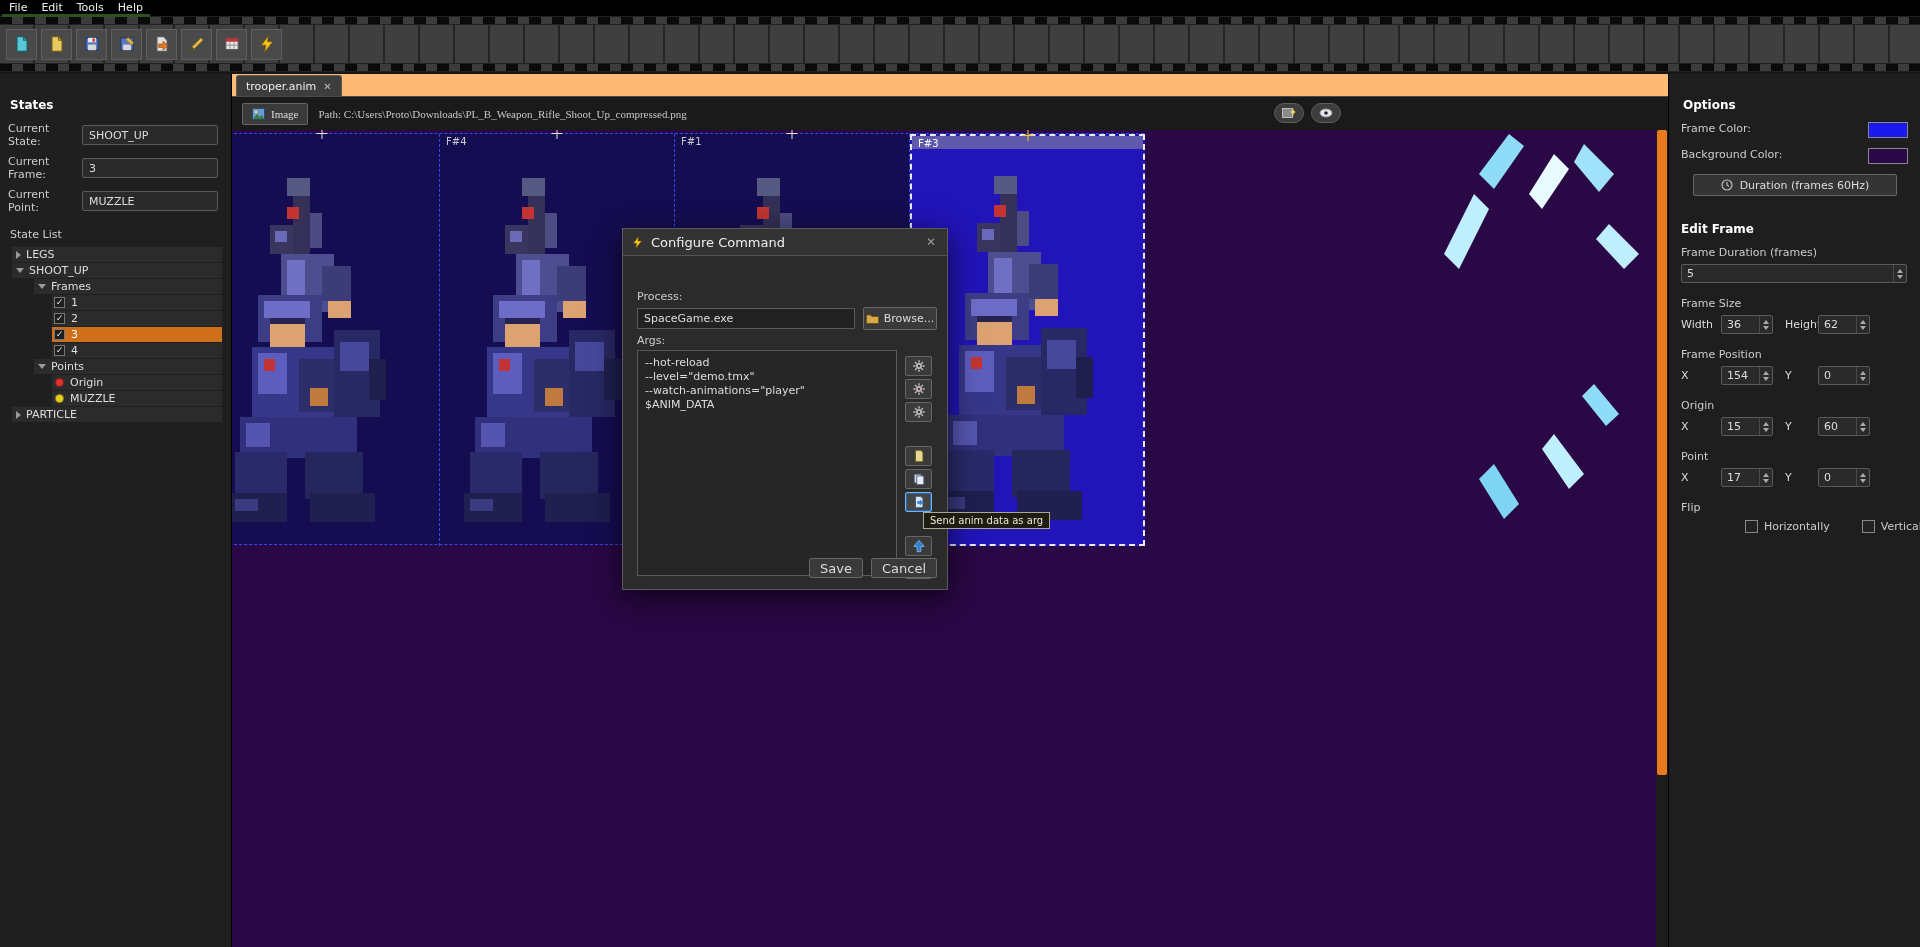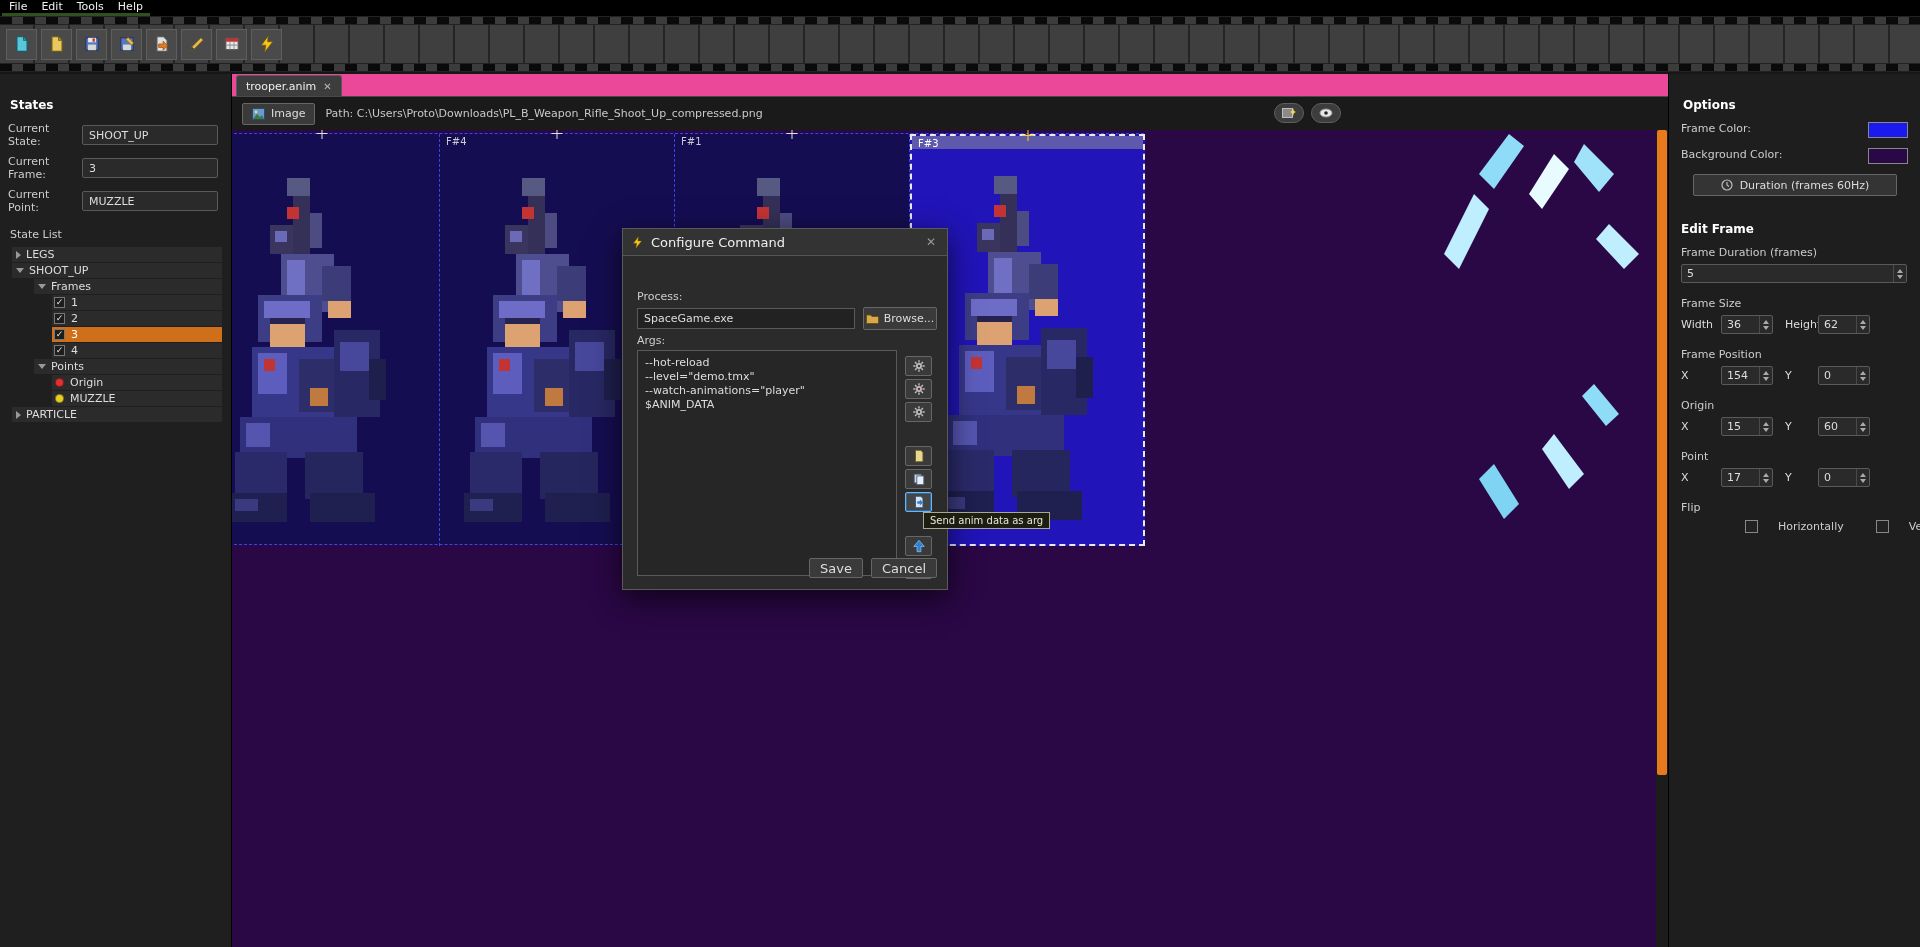--- a/index.html
+++ b/index.html
@@ -1,20 +1,20 @@
 <!DOCTYPE html>
 <html><head>
 <meta charset="utf-8">
 <style>
   * { margin:0; padding:0; box-sizing:border-box; }
   html,body { width:1920px; height:947px; background:#000; font-family:"DejaVu Sans", sans-serif; font-size:11px; color:#ddd; overflow:hidden; }
   .app { position:relative; width:1920px; height:947px; background:#151515; overflow:hidden; }
 
   
-  .menubar { height:16px; background:#000; display:flex; align-items:flex-end; padding-left:2px; }
+  .menubar { height:16px; background:#000; display:flex; align-items:center; padding-left:2px; }
   .menu-item { color:#eee; padding:1px 7px 0 7px; border-bottom:3px solid #30511f; cursor:default; }
 
   
   .filmstrip { height:58px; background:#161616; }
   .sprocket { height:9px; background-color:#3c3c3c;
     background-image:repeating-linear-gradient(90deg,#0a0a0a 0 12px,#3c3c3c 12px 23px);
     border-top:1px solid #222; border-bottom:1px solid #222; }
   .icons-row { height:38px; background:repeating-linear-gradient(90deg,#3f3f3f 0 33px,#242424 33px 35px);
     display:flex; align-items:center; gap:4px; padding-left:6px; }
   .tool-btn { width:31px; height:31px; background:#4a4a4a; border:1px solid #5e5e5e;
@@ -40,26 +40,26 @@
   .trow.sel { background:#d06f1a; color:#fff; }
   .tri { width:0; height:0; margin:0 5px 0 4px; flex:0 0 auto; }
   .tri.right { border-top:4px solid transparent; border-bottom:4px solid transparent; border-left:5px solid #999; }
   .tri.down  { border-left:4px solid transparent; border-right:4px solid transparent; border-top:5px solid #999; }
   .cb { width:11px; height:11px; background:#1d1d1d; border:1px solid #777; margin:0 6px 0 2px;
     display:inline-flex; align-items:center; justify-content:center; flex:0 0 auto; }
   .cb.checked::after { content:"✓"; color:#d8e8d8; font-size:9px; line-height:9px; }
   .dot { width:9px; height:9px; border-radius:50%; margin:0 6px 0 3px; flex:0 0 auto; border:1px solid #00000066; }
 
   
-  .center { width:1436px; display:flex; flex-direction:column; background:#ec4899; position:relative; }
+  .center { width:1436px; display:flex; flex-direction:column; background:#fdba74; position:relative; }
   .tabbar { height:23px; border-bottom:1px solid #4a4a4a; display:flex; align-items:flex-end; padding-left:4px; }
   .tab { height:21px; background:#3d3d3d; border:1px solid #5a5a5a; border-bottom:none; border-radius:3px 3px 0 0;
     display:flex; align-items:center; gap:7px; padding:0 9px; color:#eee; }
   .tab-close { color:#bbb; font-size:10px; cursor:pointer; }
-  .imagebar { height:33px; display:flex; align-items:center; gap:10px; padding:0 10px; background:#1a1a1a; position:relative; }
+  .imagebar { height:33px; display:flex; align-items:center; gap:10px; padding:0 10px; background:#1a1a1a; position:relative;font-family:Liberation Serif, serif; }
   .image-btn { height:22px; background:#3a3a3a; border:1px solid #666; border-radius:2px; color:#ddd;
     display:flex; align-items:center; gap:6px; padding:0 9px; }
   .path-text { color:#c8c8c8; }
   .right-pills { position:absolute; left:1042px; top:6px; display:flex; gap:7px; }
   .pill { width:30px; height:20px; background:#3d3d3d; border:1px solid #5e5e5e; border-radius:10px;
     display:flex; align-items:center; justify-content:center; }
 
   
   .canvas { flex:1; position:relative; background:#2a0745; overflow:hidden; }
   .sheet { position:absolute; left:-28px; top:3px; width:940px; height:412px; background:#150d52;
@@ -90,21 +90,21 @@
   .spinbox { height:19px; background:#2a2a2a; border:1px solid #5a5a5a; border-radius:2px; display:flex; align-items:stretch; }
   .spinbox input { flex:1; min-width:0; background:transparent; border:none; color:#ddd; padding:0 5px;
     font-family:inherit; font-size:11px; outline:none; }
   .spin-arrows { width:13px; display:flex; flex-direction:column; align-items:center; justify-content:center; gap:2px;
     border-left:1px solid #4a4a4a; }
   .sp-up { width:0; height:0; border-left:3px solid transparent; border-right:3px solid transparent; border-bottom:4px solid #aaa; }
   .sp-dn { width:0; height:0; border-left:3px solid transparent; border-right:3px solid transparent; border-top:4px solid #aaa; }
   .spin-full { width:226px; margin-bottom:8px; }
   .pair-grid { display:grid; grid-template-columns:40px 52px 45px 52px; align-items:center; margin-bottom:4px; }
   .flip-row { display:flex; gap:32px; margin:6px 0 0 64px; align-items:center; }
-  .flip-item { display:flex; align-items:center; gap:20px; color:#ccc; }
+  .flip-item { display:flex; align-items:center; gap:6px; color:#ccc; }
   .cb-plain { width:13px; height:13px; background:#222; border:1px solid #888; }
 
   
   .dialog { position:absolute; left:622px; top:228px; width:326px; height:362px; background:#2b2b2b;
     border:1px solid #5a5a5a; box-shadow:0 8px 28px rgba(0,0,0,0.65); z-index:40; }
   .dlg-title { height:27px; background:#333; border-bottom:1px solid #555; display:flex; align-items:center; padding:0 8px; gap:7px; }
   .dlg-title-text { color:#eee; font-size:13px; flex:1; }
   .dlg-close { color:#999; font-size:12px; cursor:pointer; padding:0 3px; }
   .dlg-body { position:relative; height:335px; }
   .dlg-label { position:absolute; color:#ccc; }

